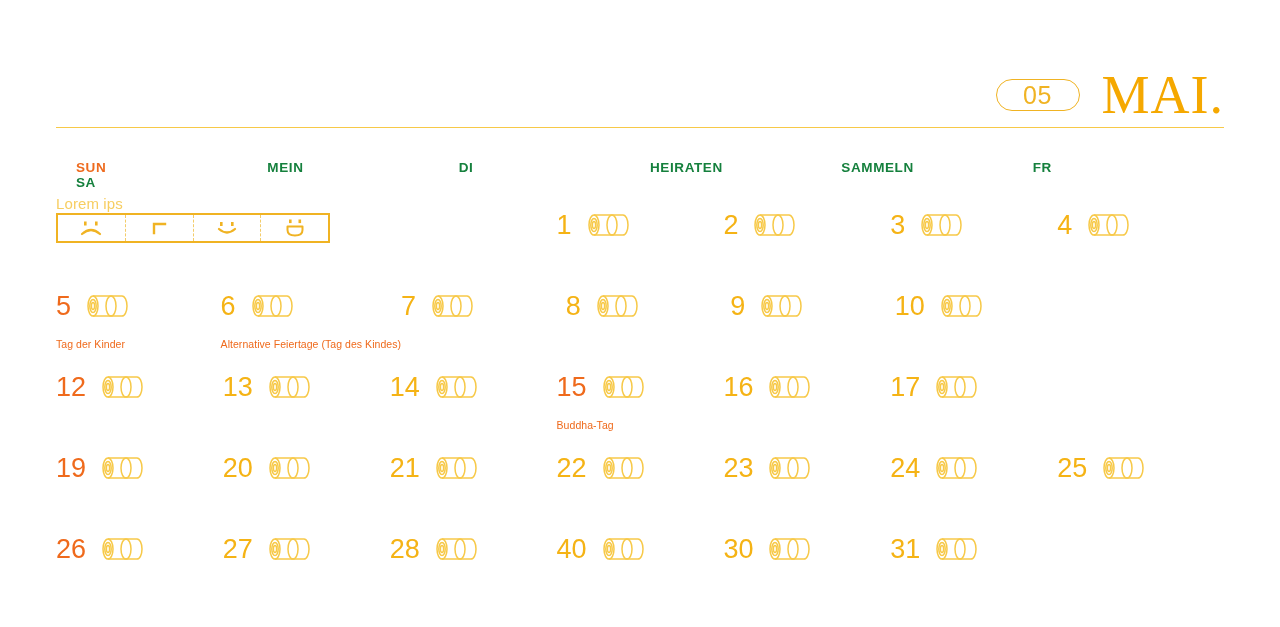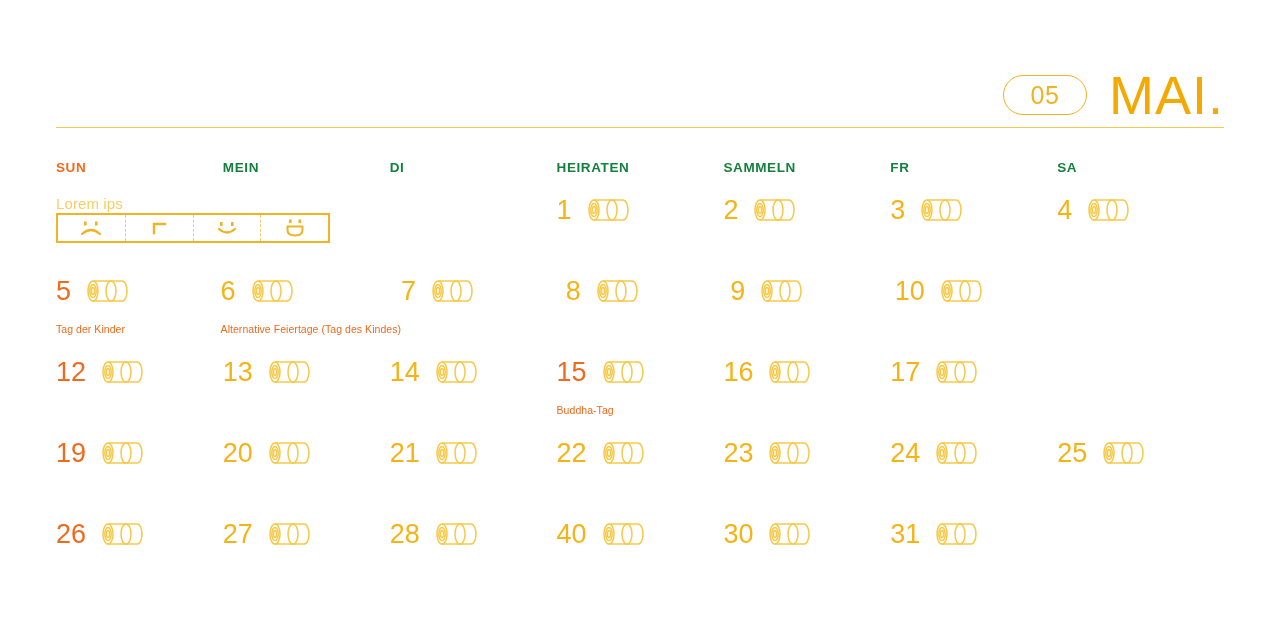--- a/index.html
+++ b/index.html
@@ -68,45 +68,46 @@
     position: absolute;
     right: 0;
     bottom: 6px;
     display: flex;
     align-items: center;
     gap: 22px;
   }
 
   .month-pill {
     width: 84px;
-    height: 40px;
+    height: 32px;
     border: 1.5px solid #F0B323;
     border-radius: 21px;
     display: flex;
     align-items: center;
     justify-content: center;
     font-size: 25px;
     color: #F0B323;
     font-family: "Liberation Sans", sans-serif;
     letter-spacing: 0.5px;
   }
 
   .month-name {
-    font-family: Liberation Sans, sans-serif;
+    font-family: Liberation Serif, serif;
     font-size: 54px;
     line-height: 0.95;
     color: #F5A800;
     letter-spacing: 1px;
   }
 
   
   .weekdays {
     display: grid;
-    grid-template-columns: repeat(7, 1fr);
+    grid-template-columns: repeat(6, 1fr);
     margin-top: 32px;
+    margin-left: 20px;
   }
 
   .weekday {
     font-size: 13.5px;
     font-weight: bold;
     letter-spacing: 0.6px;
     color: #15803d;
   }
   .weekday.sun { color: #EE6B1F; }
 

